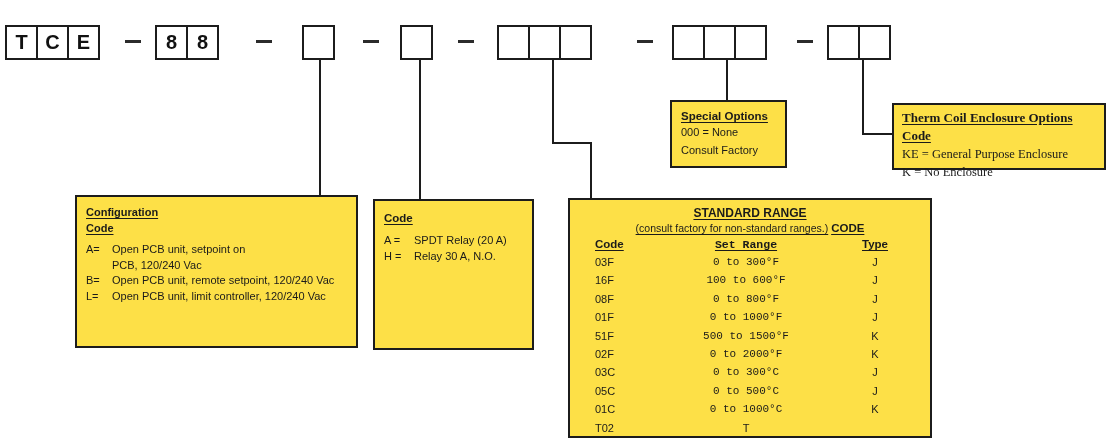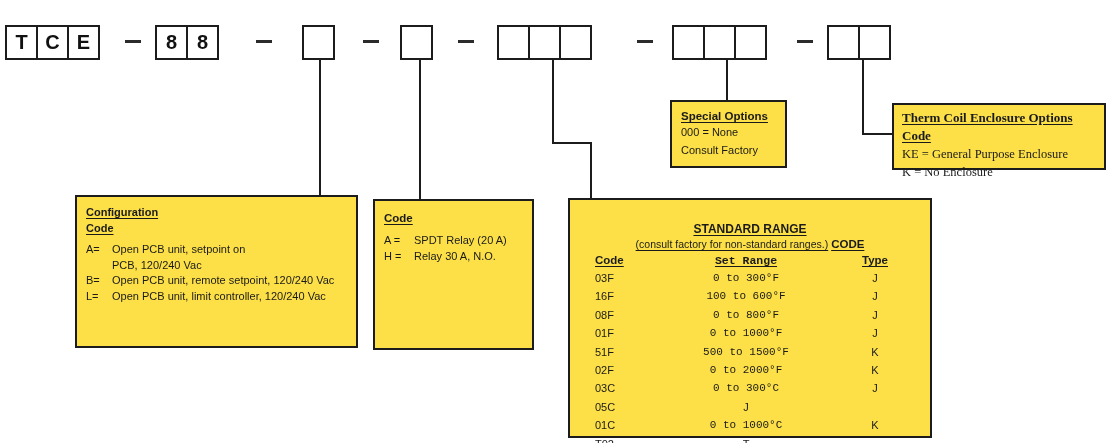--- a/index.html
+++ b/index.html
@@ -38,21 +38,21 @@
   .special { left:670px; top:100px; width:117px; height:68px; padding:7px 4px 0 9px; }
   .special .hd { font-size:11.5px; line-height:15px; }
   .special .ln { font-size:11px; line-height:17.5px; }
   .special .lines { }
   
   .therm { left:892px; top:103px; width:214px; height:67px; padding:4px 4px 0 8px;
            font-family:"Liberation Serif", serif; }
   .therm .hd { font-size:13px; line-height:18px; }
   .therm .ln { font-size:12.5px; line-height:18px; }
   
-  .range { left:568px; top:198px; width:364px; height:240px; padding-top:22px; }
+  .range { left:568px; top:198px; width:364px; height:240px; padding-top:6px; }
   .rng-title { text-align:center; font-size:12px; line-height:15px; }
   .rng-sub { text-align:center; font-size:10.5px; line-height:15px; }
   .rng-sub .sub-u { text-decoration:underline; text-underline-offset:2px; }
   .rng-sub .sub-code { font-weight:700; font-size:11.5px; text-decoration:underline; text-underline-offset:2px; }
   .tr { display:grid; grid-template-columns:62px 178px 80px; padding-left:25px; }
   .tr.head { font-size:11.5px; line-height:17px; }
   .tr.body { font-size:11px; line-height:18.4px; }
   .td.c1 { text-align:left; }
   .td.c2 { text-align:center;font-family:Liberation Mono, monospace; }
   .td.c3 { text-align:center; }
@@ -209,20 +209,21 @@
       <span class="td c2">0 to 2000°F</span>
       <span class="td c3">K</span>
     </div>
     <div class="tr body">
       <span class="td c1">03C</span>
       <span class="td c2">0 to 300°C</span>
       <span class="td c3">J</span>
     </div>
     <div class="tr body">
       <span class="td c1">05C</span>
+      <span class="td c2">0 to 500°C</span>
       <span class="td c3">J</span>
     </div>
     <div class="tr body">
       <span class="td c1">01C</span>
       <span class="td c2">0 to 1000°C</span>
       <span class="td c3">K</span>
     </div>
     <div class="tr body">
       <span class="td c1">T02</span>
       <span class="td c3">T</span>

